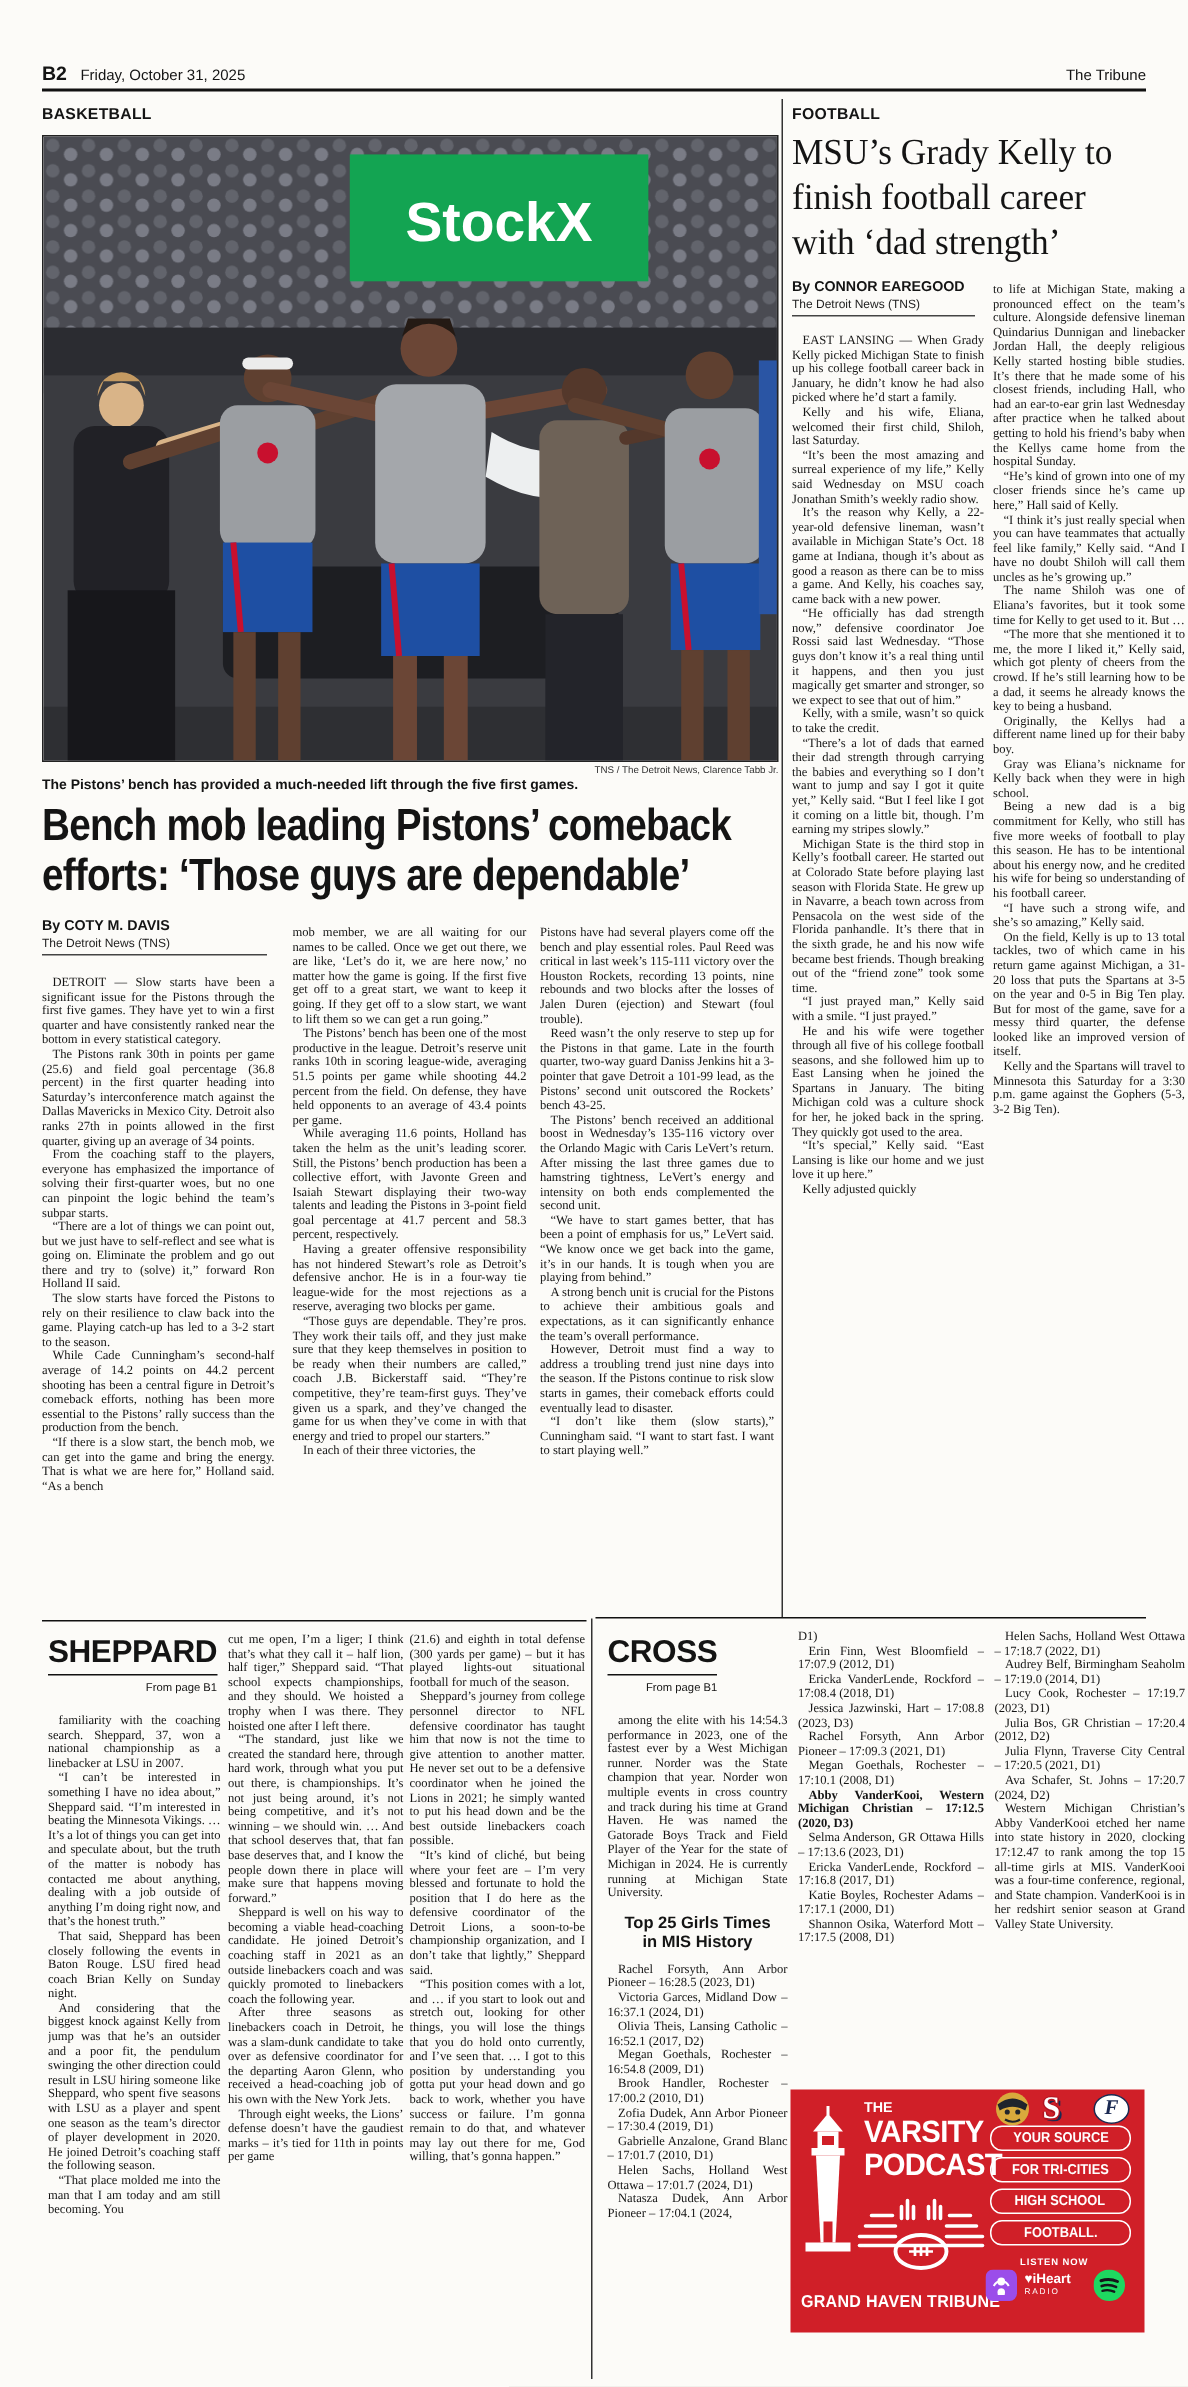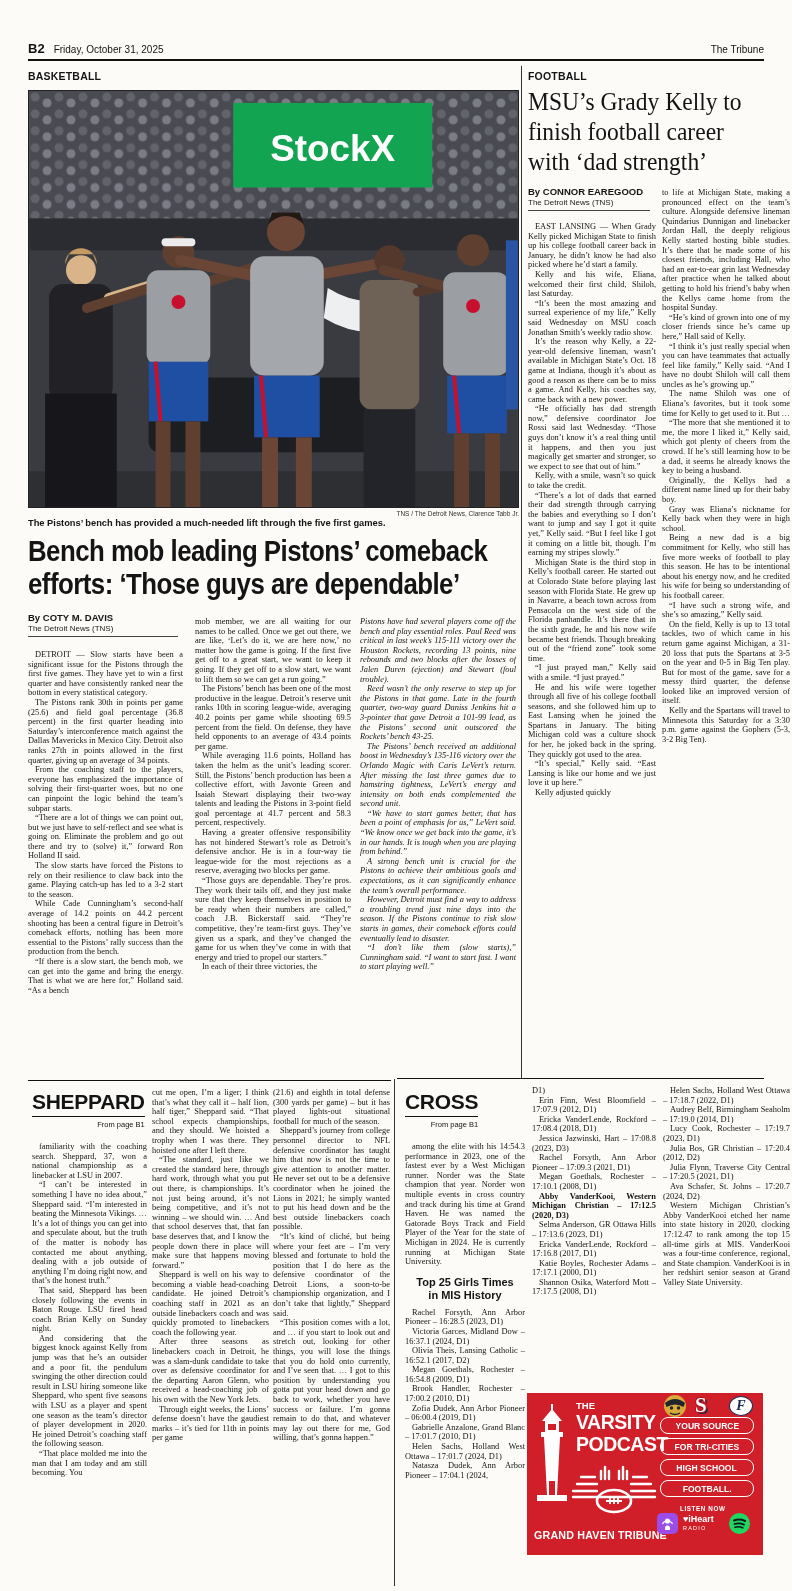--- a/index.html
+++ b/index.html
@@ -166,27 +166,27 @@
       <p>DETROIT — Slow starts have been a significant issue for the Pistons through the first five games. They have yet to win a first quarter and have consistently ranked near the bottom in every statistical category.</p>
       <p>The Pistons rank 30th in points per game (25.6) and field goal percentage (36.8 percent) in the first quarter heading into Saturday’s interconference match against the Dallas Mavericks in Mexico City. Detroit also ranks 27th in points allowed in the first quarter, giving up an average of 34 points.</p>
       <p>From the coaching staff to the players, everyone has emphasized the importance of solving their first-quarter woes, but no one can pinpoint the logic behind the team’s subpar starts.</p>
       <p>“There are a lot of things we can point out, but we just have to self-reflect and see what is going on. Eliminate the problem and go out there and try to (solve) it,” forward Ron Holland II said.</p>
       <p>The slow starts have forced the Pistons to rely on their resilience to claw back into the game. Playing catch-up has led to a 3-2 start to the season.</p>
       <p>While Cade Cunningham’s second-half average of 14.2 points on 44.2 percent shooting has been a central figure in Detroit’s comeback efforts, nothing has been more essential to the Pistons’ rally success than the production from the bench.</p>
       <p>“If there is a slow start, the bench mob, we can get into the game and bring the energy. That is what we are here for,” Holland said. “As a bench</p>
     </div>
   <div class="col paras cont" style="left:195px;top:617px;width:156px;height:459px;">
       <p>mob member, we are all waiting for our names to be called. Once we get out there, we are like, ‘Let’s do it, we are here now,’ no matter how the game is going. If the first five get off to a great start, we want to keep it going. If they get off to a slow start, we want to lift them so we can get a run going.”</p>
-      <p>The Pistons’ bench has been one of the most productive in the league. Detroit’s reserve unit ranks 10th in scoring league-wide, averaging 40.2 points per game while shooting 69.5 percent from the field. On defense, they have held opponents to an average of 43.4 points per game.</p>
+      <p>The Pistons’ bench has been one of the most productive in the league. Detroit’s reserve unit ranks 10th in scoring league-wide, averaging 51.5 points per game while shooting 44.2 percent from the field. On defense, they have held opponents to an average of 43.4 points per game.</p>
       <p>While averaging 11.6 points, Holland has taken the helm as the unit’s leading scorer. Still, the Pistons’ bench production has been a collective effort, with Javonte Green and Isaiah Stewart displaying their two-way talents and leading the Pistons in 3-point field goal percentage at 41.7 percent and 58.3 percent, respectively.</p>
       <p>Having a greater offensive responsibility has not hindered Stewart’s role as Detroit’s defensive anchor. He is in a four-way tie league-wide for the most rejections as a reserve, averaging two blocks per game.</p>
       <p>“Those guys are dependable. They’re pros. They work their tails off, and they just make sure that they keep themselves in position to be ready when their numbers are called,” coach J.B. Bickerstaff said. “They’re competitive, they’re team-first guys. They’ve given us a spark, and they’ve changed the game for us when they’ve come in with that energy and tried to propel our starters.”</p>
       <p>In each of their three victories, the</p>
     </div>
-  <div class="col paras cont" style="left:360px;top:617px;width:156px;height:459px;font-style:italic;">
+  <div class="col paras cont" style="left:360px;top:617px;width:156px;height:459px;">
       <p>Pistons have had several players come off the bench and play essential roles. Paul Reed was critical in last week’s 115-111 victory over the Houston Rockets, recording 13 points, nine rebounds and two blocks after the losses of Jalen Duren (ejection) and Stewart (foul trouble).</p>
       <p>Reed wasn’t the only reserve to step up for the Pistons in that game. Late in the fourth quarter, two-way guard Daniss Jenkins hit a 3-pointer that gave Detroit a 101-99 lead, as the Pistons’ second unit outscored the Rockets’ bench 43-25.</p>
       <p>The Pistons’ bench received an additional boost in Wednesday’s 135-116 victory over the Orlando Magic with Caris LeVert’s return. After missing the last three games due to hamstring tightness, LeVert’s energy and intensity on both ends complemented the second unit.</p>
       <p>“We have to start games better, that has been a point of emphasis for us,” LeVert said. “We know once we get back into the game, it’s in our hands. It is tough when you are playing from behind.”</p>
       <p>A strong bench unit is crucial for the Pistons to achieve their ambitious goals and expectations, as it can significantly enhance the team’s overall performance.</p>
       <p>However, Detroit must find a way to address a troubling trend just nine days into the season. If the Pistons continue to risk slow starts in games, their comeback efforts could eventually lead to disaster.</p>
       <p>“I don’t like them (slow starts),” Cunningham said. “I want to start fast. I want to start playing well.”</p>
     </div>
 
   <div class="fb-headline">
@@ -266,21 +266,21 @@
     <div class="list-head">
       <div>Top 25 Girls Times</div>
       <div>in MIS History</div>
     </div>
     <div class="paras" style="font-size:8.4px;line-height:9.6px;text-align:justify;">
         <p>Rachel Forsyth, Ann Arbor Pioneer – 16:28.5 (2023, D1)</p>
         <p>Victoria Garces, Midland Dow – 16:37.1 (2024, D1)</p>
         <p>Olivia Theis, Lansing Catholic – 16:52.1 (2017, D2)</p>
         <p>Megan Goethals, Rochester – 16:54.8 (2009, D1)</p>
         <p>Brook Handler, Rochester – 17:00.2 (2010, D1)</p>
-        <p>Zofia Dudek, Ann Arbor Pioneer – 06:00.4 (2019, D1)</p>
+        <p>Zofia Dudek, Ann Arbor Pioneer – 17:30.4 (2019, D1)</p>
         <p>Gabrielle Anzalone, Grand Blanc – 17:01.7 (2010, D1)</p>
         <p>Helen Sachs, Holland West Ottawa – 17:01.7 (2024, D1)</p>
         <p>Natasza Dudek, Ann Arbor Pioneer – 17:04.1 (2024,</p>
       </div>
   </div>
   <div class="col paras cont" style="left:532px;top:1086px;width:124px;height:304px;">
       <p>D1)</p>
       <p>Erin Finn, West Bloomfield – 17:07.9 (2012, D1)</p>
       <p>Ericka VanderLende, Rockford – 17:08.4 (2018, D1)</p>
       <p>Jessica Jazwinski, Hart – 17:08.8 (2023, D3)</p>

